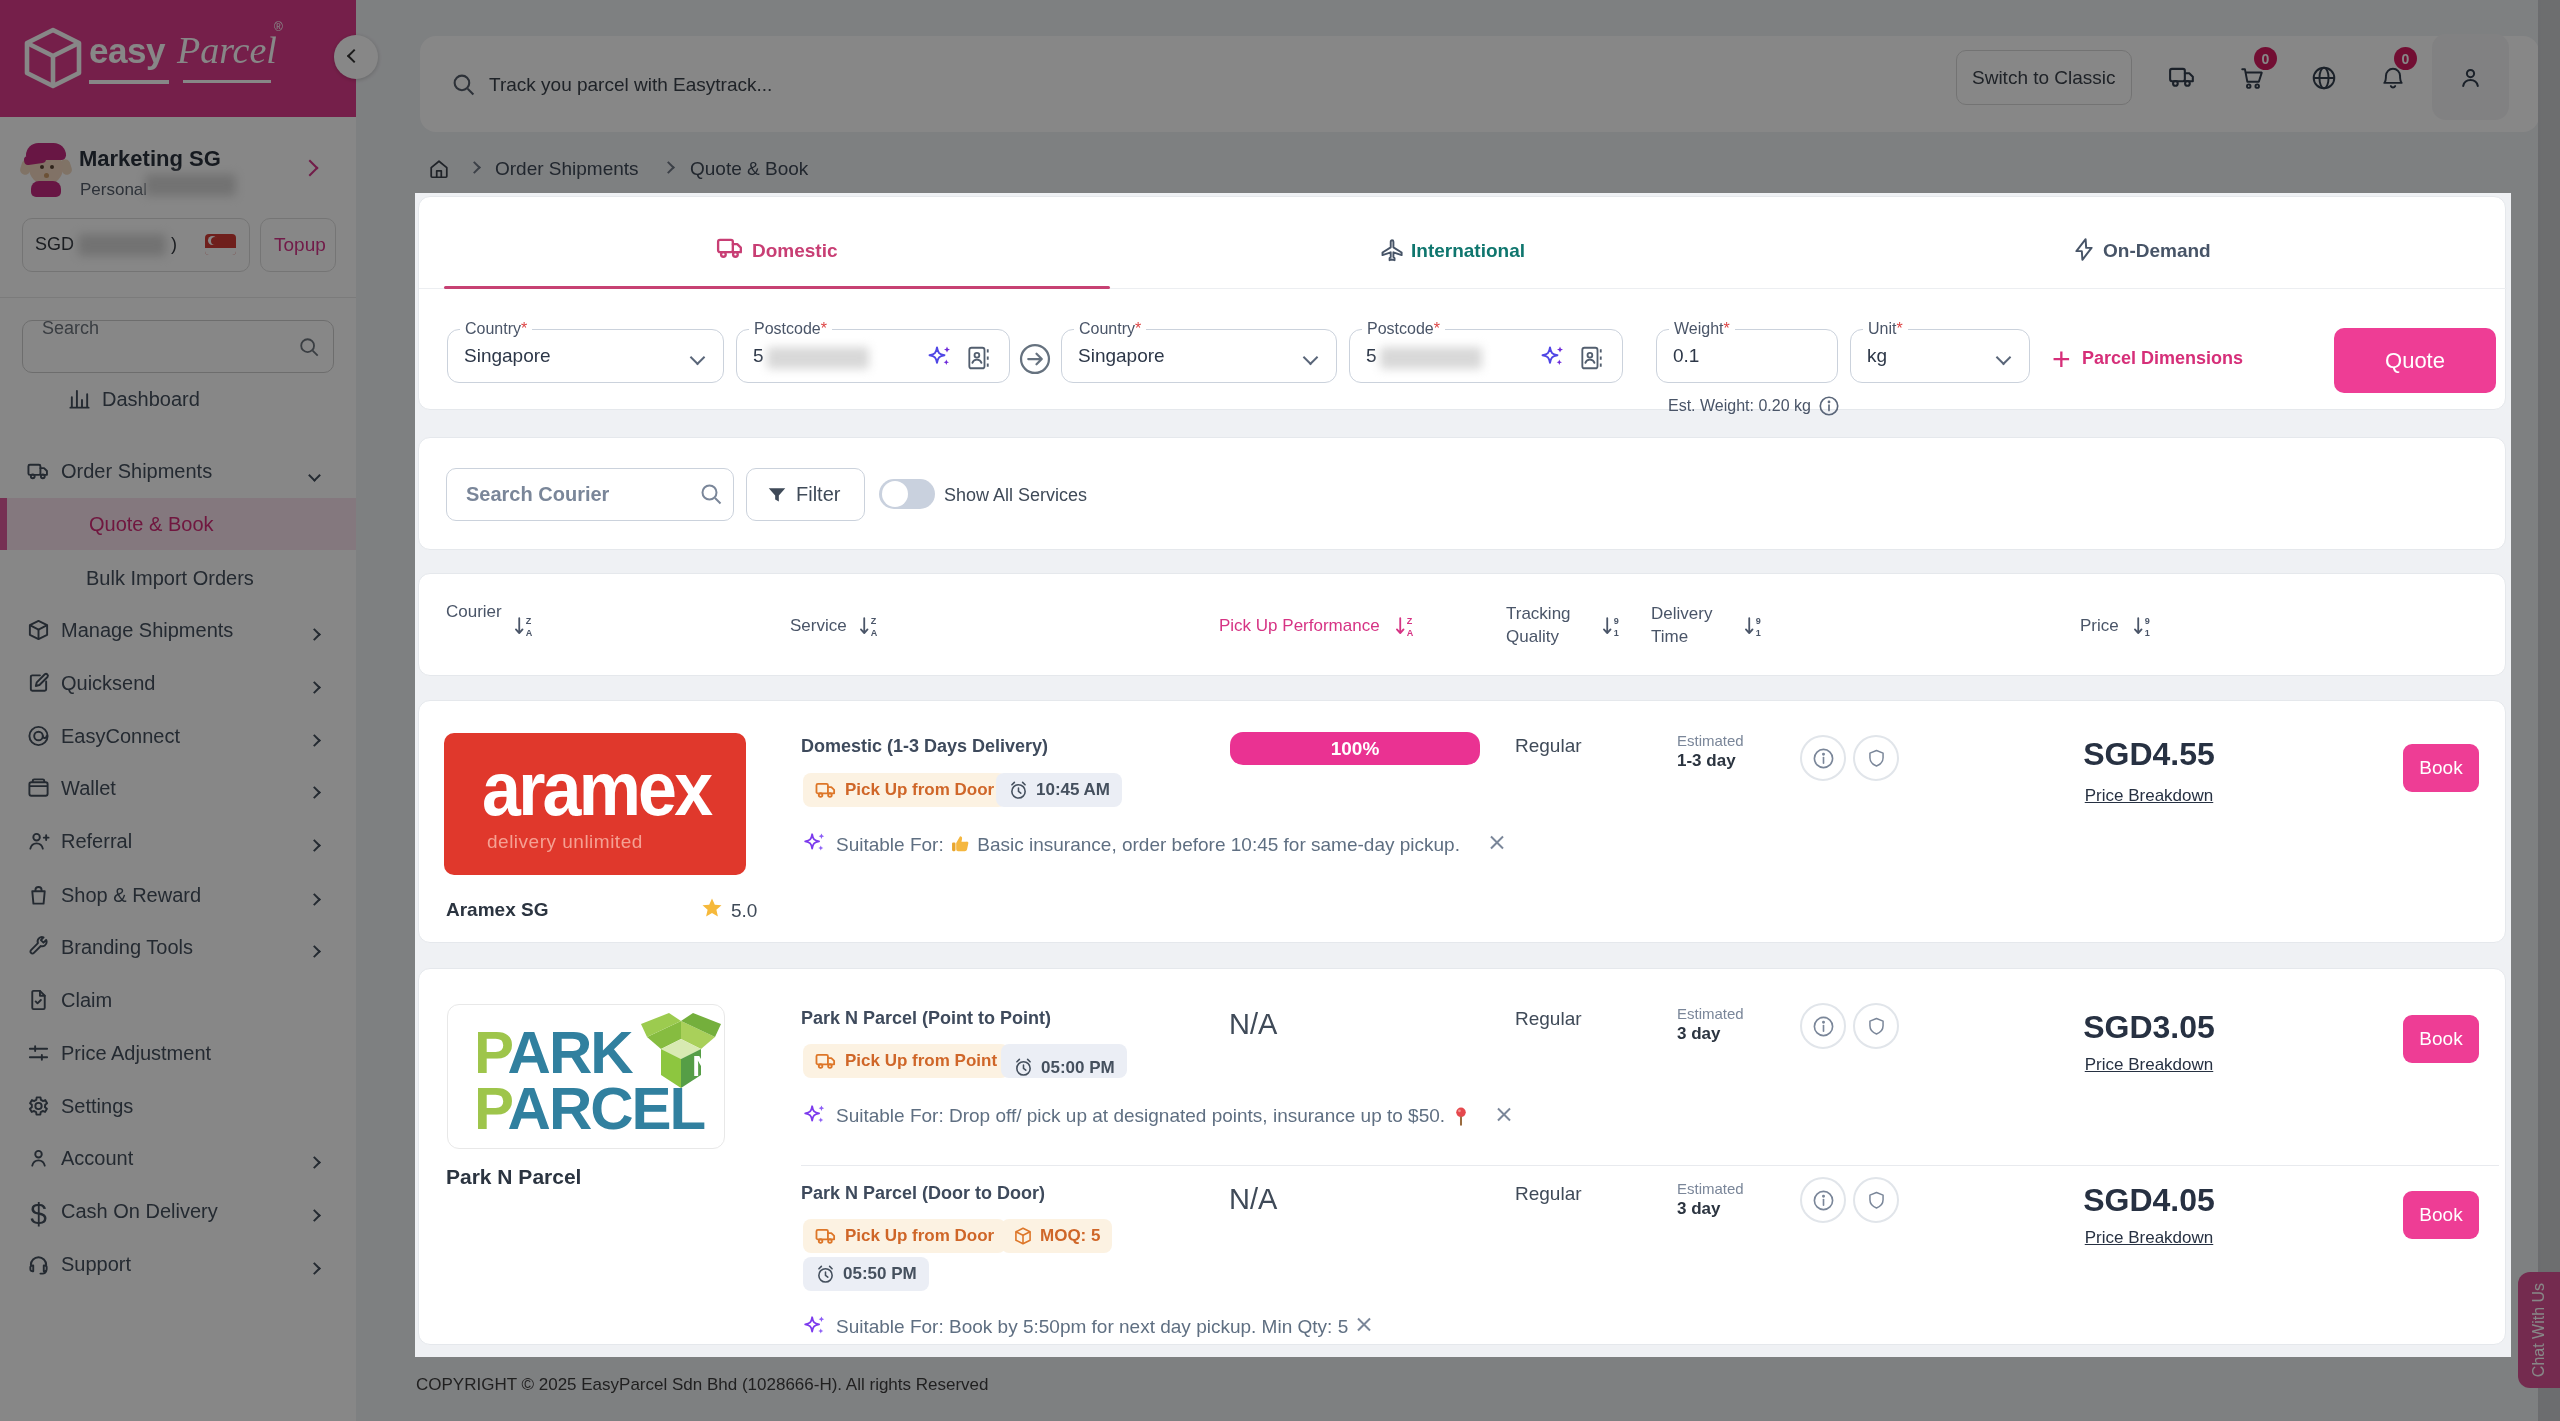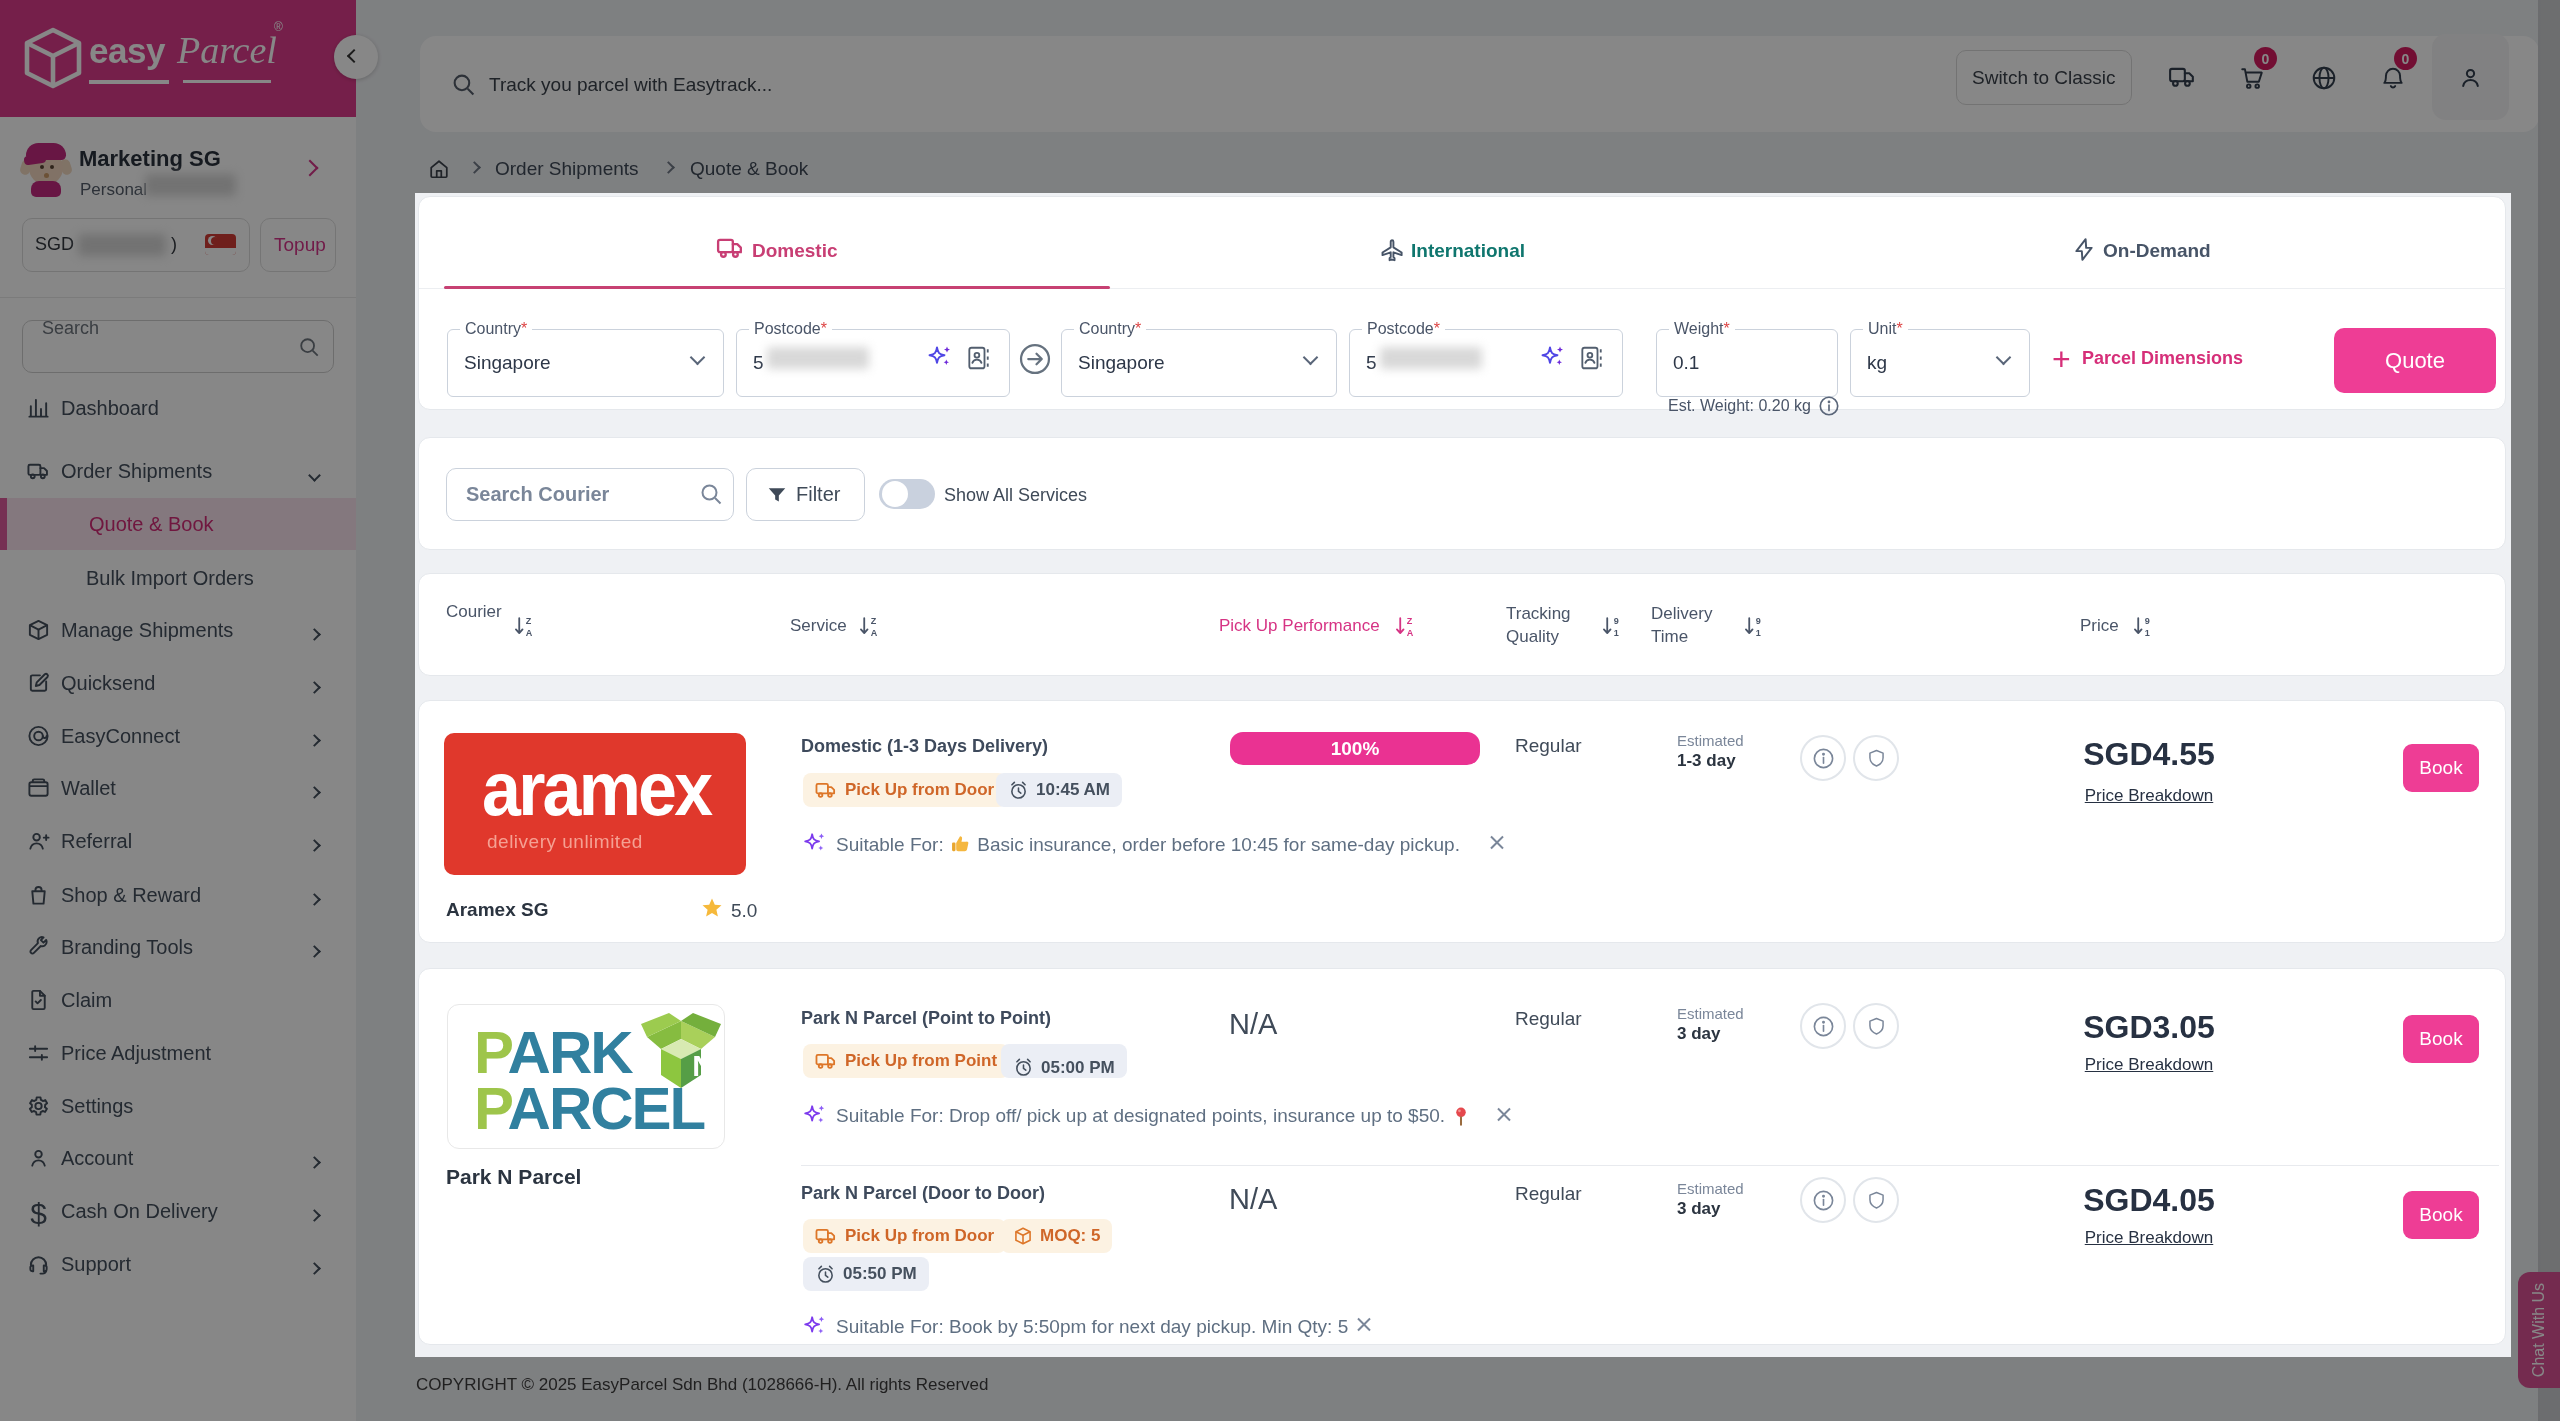--- a/index.html
+++ b/index.html
@@ -14,21 +14,21 @@
 #sidebar { position:absolute; left:0; top:0; width:356px; height:1421px; background:#fff; }
 #sbhead { position:absolute; left:0; top:0; width:356px; height:117px; background:#DE3C8C; }
 .navitem { position:absolute; left:0; width:356px; height:52px; color:#45505E; font-size:20px; }
 .navitem .txt { position:absolute; left:61px; top:50%; transform:translateY(-50%); }
 .navitem .nicon { position:absolute; left:27px; top:50%; transform:translateY(-50%); width:23px; height:23px; }
 .navitem .chev { position:absolute; right:28px; top:50%; transform:translateY(-50%); width:18px; height:18px; }
 
 .chR { width:9px; height:9px; border-right:2px solid #45505E; border-top:2px solid #45505E; transform:rotate(45deg); display:inline-block; }
 .chD { width:9px; height:9px; border-right:2px solid #45505E; border-top:2px solid #45505E; transform:rotate(135deg); display:inline-block; }
 
-.field { position:absolute; border:1.5px solid #CBD2DC; border-radius:6px; background:#fff; height:68px; }
+.field { position:absolute; border:1.5px solid #CBD2DC; border-radius:12px; background:#fff; height:54px; }
 .flabel { position:absolute; top:-10px; left:12px; background:#fff; padding:0 5px; font-size:16px; color:#4A5568; white-space:nowrap; }
 .flabel .req { color:#D44; }
 .fval { position:absolute; left:16px; top:50%; transform:translateY(-50%); font-size:19px; color:#2D3748; }
 .fchev { position:absolute; right:20px; top:22px; width:11px; height:11px; border-right:2.2px solid #5A6679; border-bottom:2.2px solid #5A6679; transform:rotate(45deg); }
 .blur { background:#D8D8D8; filter:blur(5px); border-radius:3px; position:absolute; }
 .tag { position:absolute; height:34px; border-radius:8px; font-size:17px; font-weight:bold; display:flex; align-items:center; padding:0 12px; gap:7px; white-space:nowrap; }
 .tag.orange { background:#FCF2E2; color:#CF6628; }
 .tag.gray { background:#EBEEF5; color:#45505E; font-weight:bold; }
 .bookbtn { position:absolute; left:1984px; width:76px; height:48px; background:#EE3D95; border-radius:9px; color:#fff; font-size:19px; display:flex; align-items:center; justify-content:center; }
 .price { position:absolute; font-size:32px; font-weight:bold; color:#273142; width:300px; text-align:center; }
@@ -95,21 +95,21 @@
     <div class="abs" style="left:274px;top:234px;font-size:19px;color:#D6358A;">Topup</div>
     <div class="abs" style="left:0px;top:297px;width:356px;height:1px;background:#E8E8E8;"></div>
 
     <div class="abs" style="left:22px;top:320px;width:312px;height:53px;border:1px solid #CFCFCF;border-radius:10px;"></div>
     <div class="abs" style="left:42px;top:318px;font-size:18px;color:#6E757E;">Search</div>
     <svg class="abs" style="left:298px;top:336px;" width="22" height="22" viewBox="0 0 24 24" fill="none" stroke="#6E757E" stroke-width="2">
         <circle cx="10.5" cy="10.5" r="7"></circle>
         <path d="M16 16 L21.5 21.5"></path>
       </svg>
     <div id="nav">
-      <div class="navitem" style="top:382px;">
+      <div class="navitem" style="top:373px;margin-left:41px;">
           <svg class="nicon" viewBox="0 0 24 24" fill="none" stroke="#45505E" stroke-width="2" stroke-linecap="round">
             <path d="M4 21V10M9.3 21V3.5M14.6 21v-8M20 21V7M2.5 21h19"></path>
           </svg>
           <span class="txt">Dashboard</span>
         </div>
       <div class="navitem" style="top:445px;">
           <svg class="nicon" viewBox="0 0 24 24" fill="none" stroke="#45505E" stroke-width="2" stroke-linecap="round" stroke-linejoin="round">
             <rect x="1.5" y="5.5" width="12.5" height="10.5" rx="1.5"></rect>
             <path d="M14 9h3.8l3 3v4H14"></path>
             <circle cx="6" cy="17.5" r="2"></circle>

